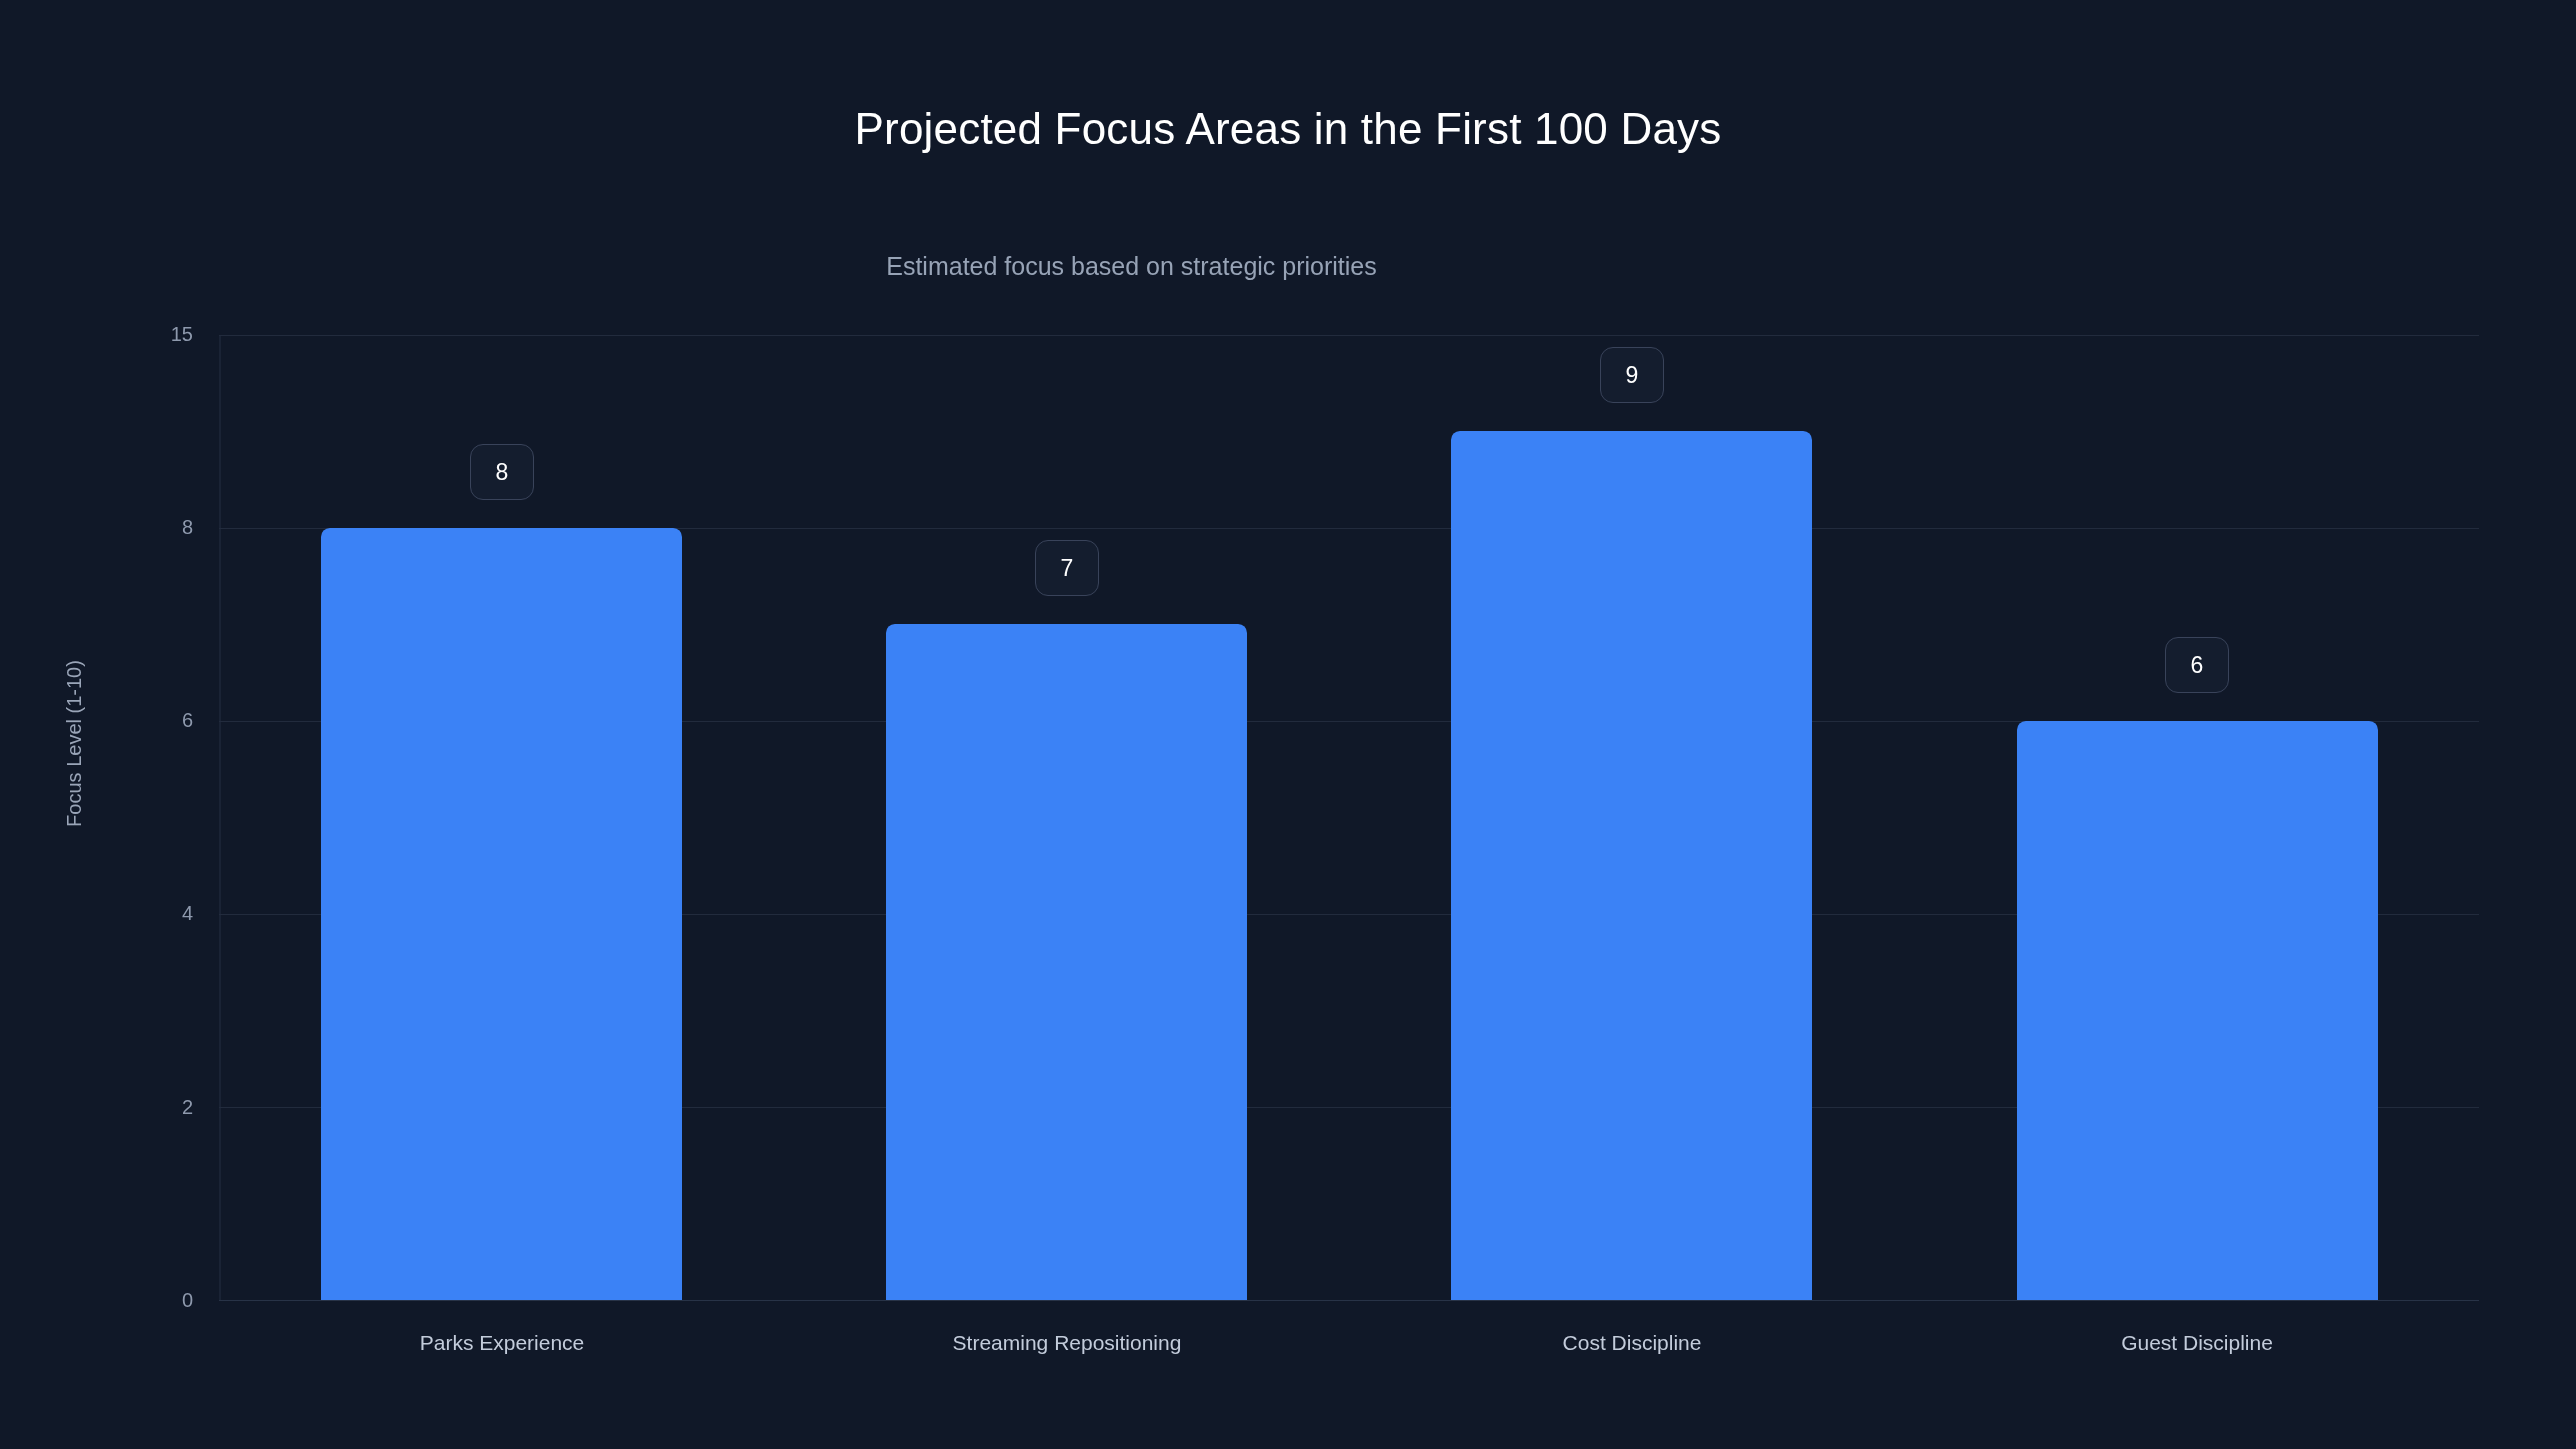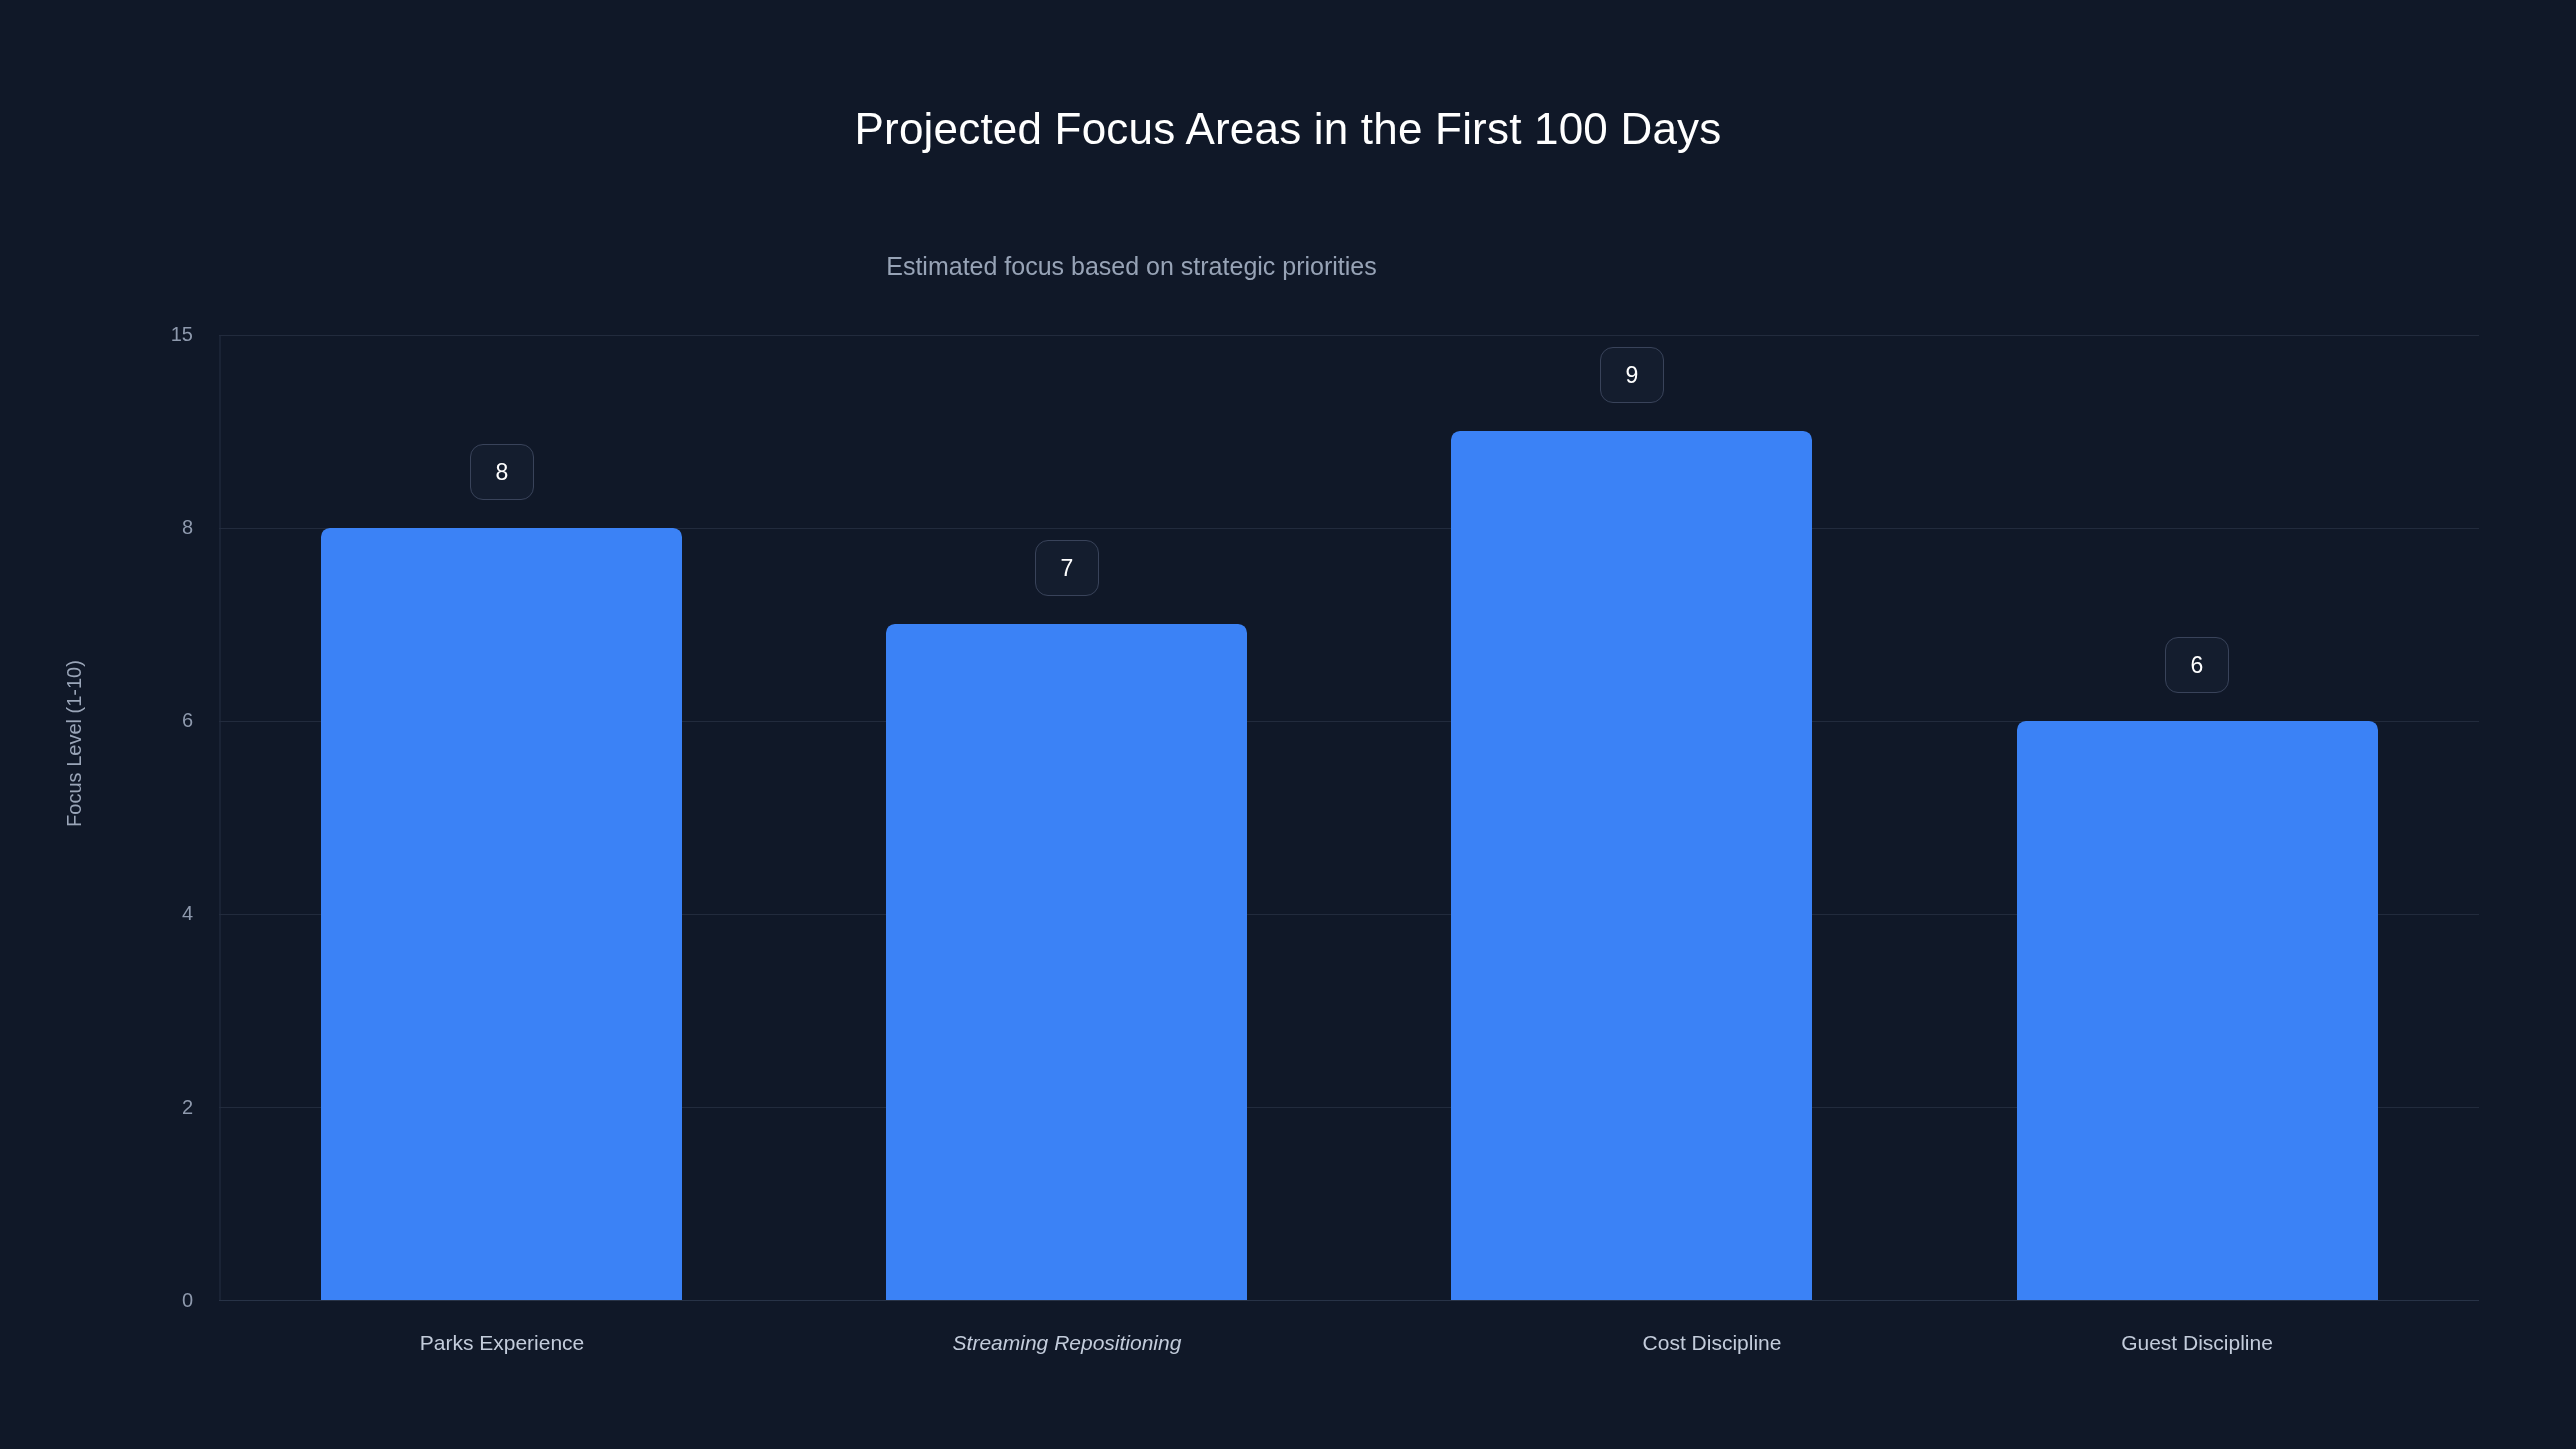--- a/index.html
+++ b/index.html
@@ -180,19 +180,19 @@
       <div class="y-tick-label" style="left: 129px; width: 64px; right: auto; top: 316px;">15</div>
     </div>
   <div id="badge-layer">
       <div class="value-badge" style="left: 502px; top: 437px;">8</div>
       <div class="value-badge" style="left: 1067px; top: 533px;">7</div>
       <div class="value-badge" style="left: 1632px; top: 340px;">9</div>
       <div class="value-badge" style="left: 2197px; top: 630px;">6</div>
     </div>
   <div id="xtick-layer">
       <div class="x-tick-label" style="left: 502px;">Parks Experience</div>
-      <div class="x-tick-label" style="left: 1067px; font-style: italic;">Streaming Repositioning</div>
-      <div class="x-tick-label" style="left: 1712px;">Cost Discipline</div>
+      <div class="x-tick-label" style="left: 1067px;">Streaming Repositioning</div>
+      <div class="x-tick-label" style="left: 1632px;">Cost Discipline</div>
       <div class="x-tick-label" style="left: 2197px;">Guest Discipline</div>
     </div>
 
 </div>
 
 
 </body></html>

